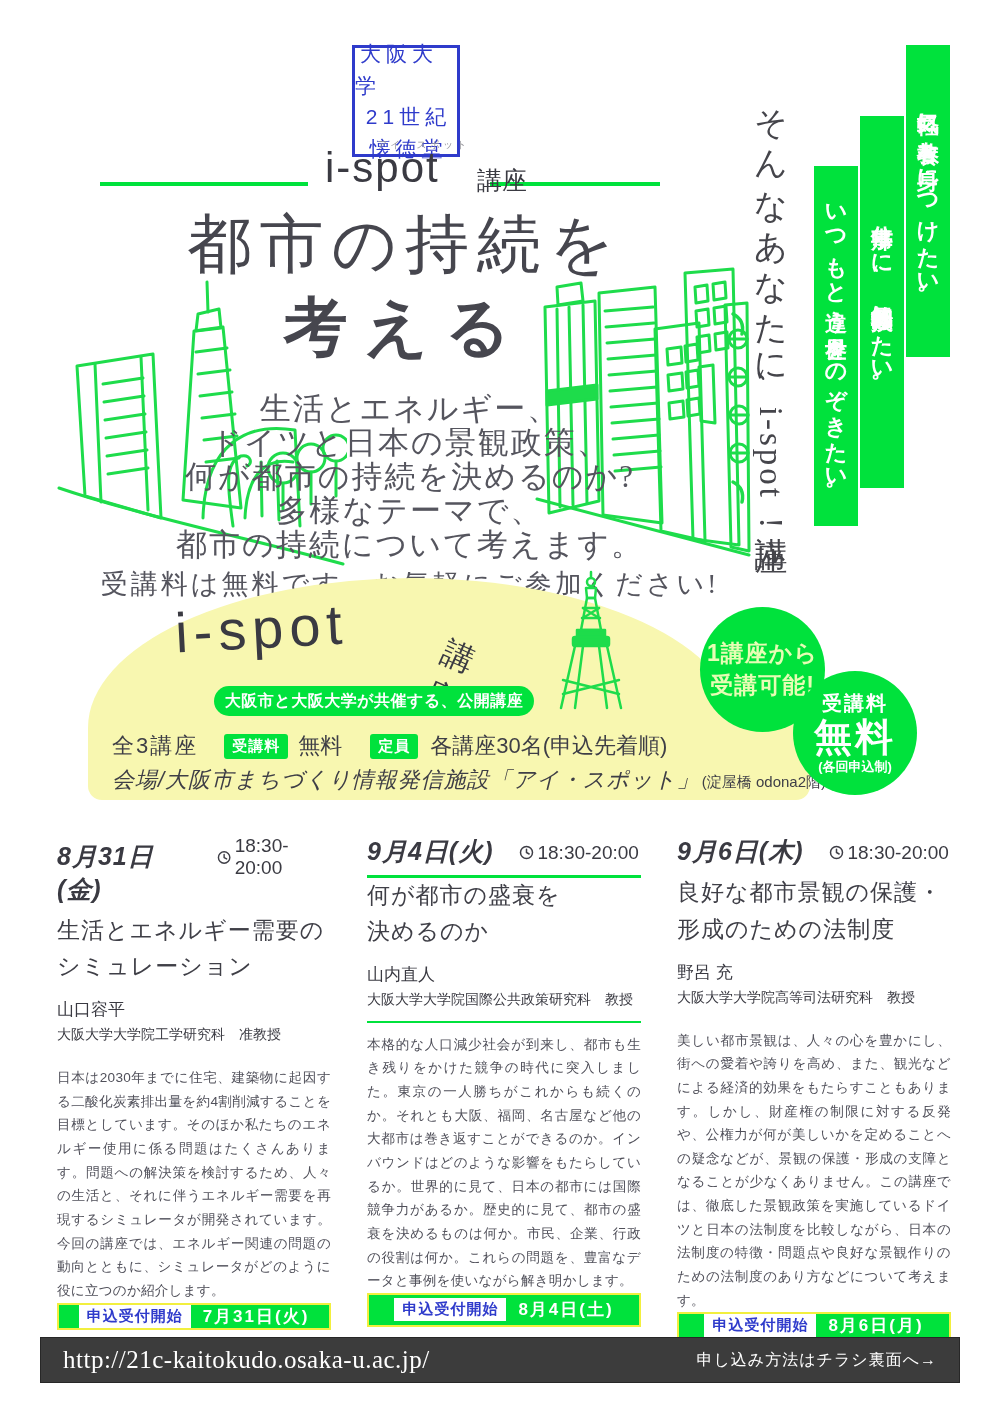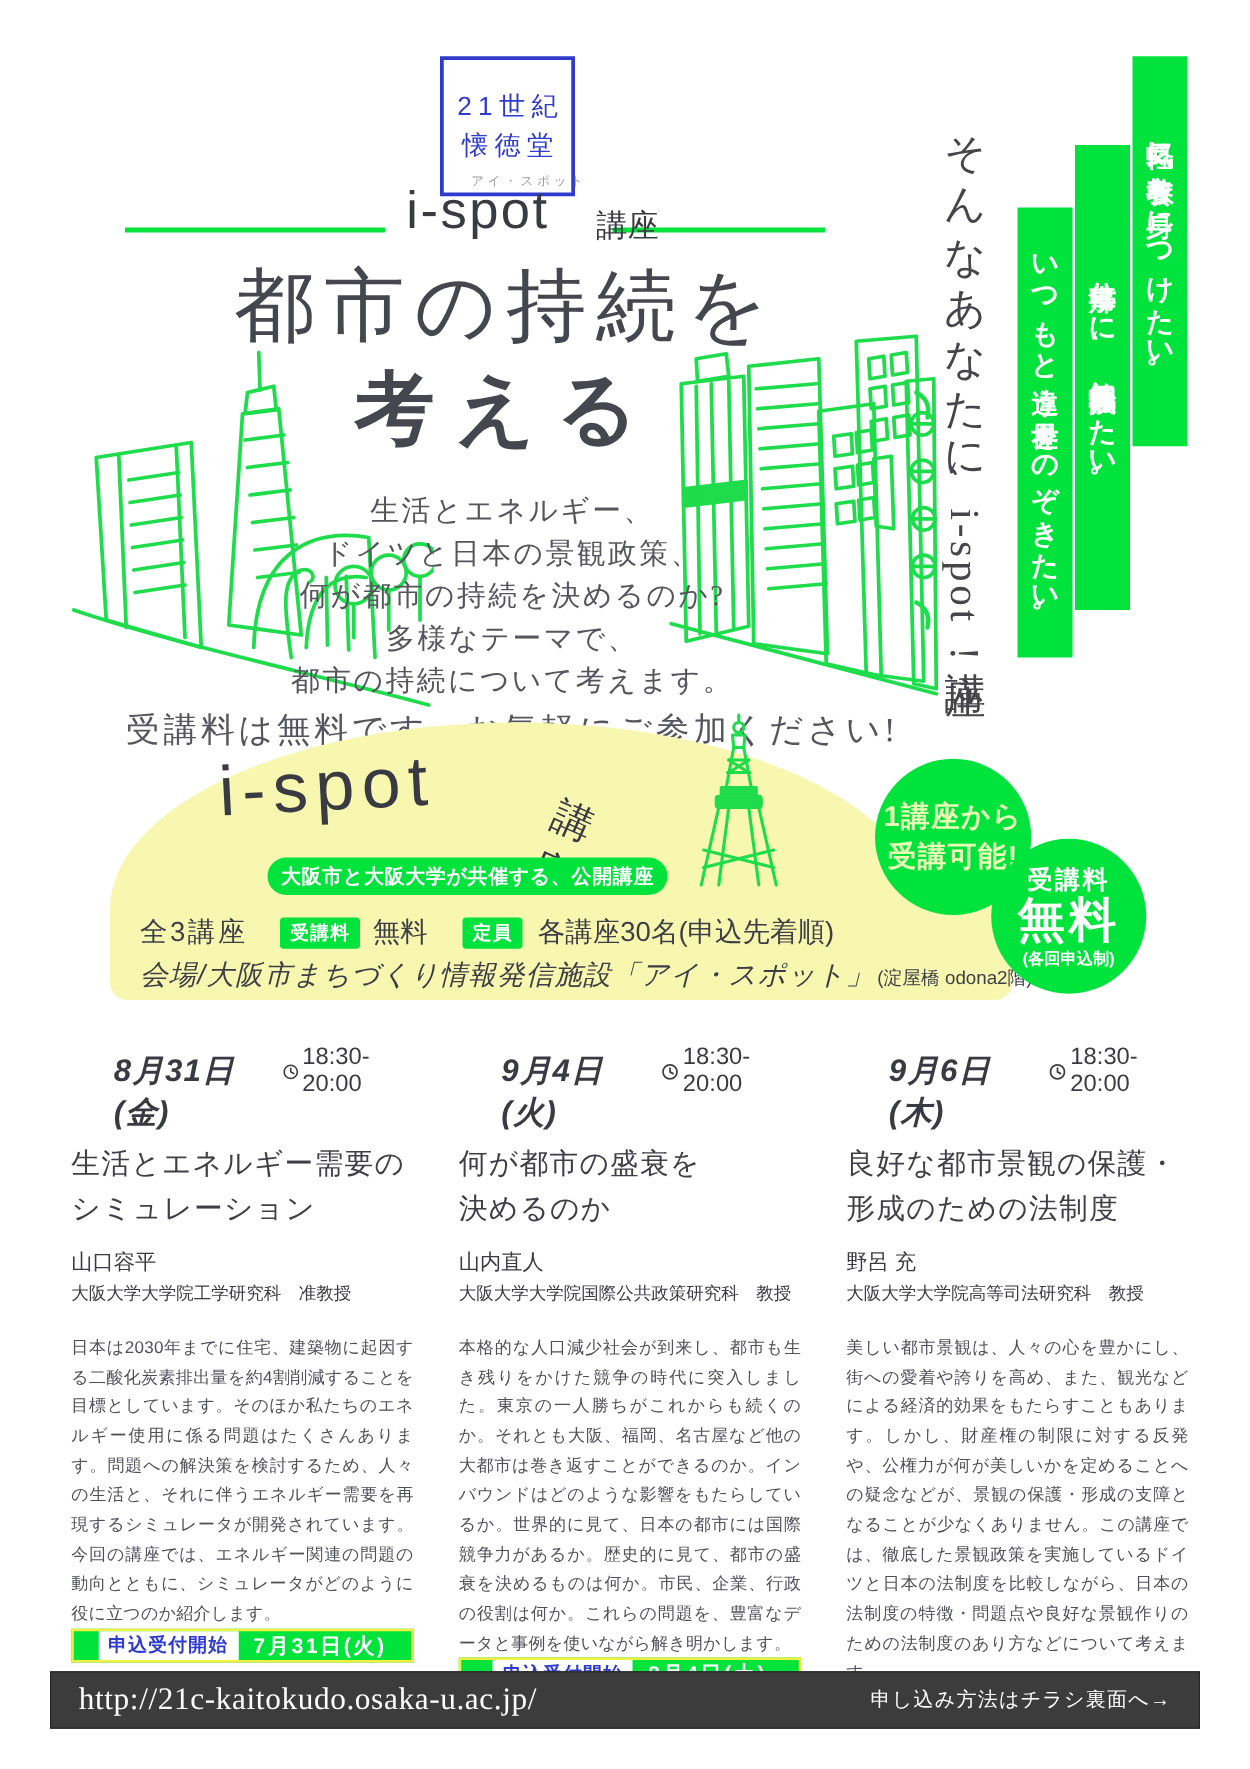--- a/index.html
+++ b/index.html
@@ -30,21 +30,21 @@
   .header-logo .latin{position:absolute;left:0;top:6px;font-size:42px;letter-spacing:2px;}
   .header-logo .suffix{position:absolute;left:152px;top:26px;font-size:25px;}
 
   
   .main-title{position:absolute;left:0;top:203px;width:810px;text-align:center;color:#46464E;}
   .main-title .t1{font-size:64px;letter-spacing:8px;line-height:1.3;}
   .main-title .t2{font-size:64px;letter-spacing:16px;line-height:1.3;font-weight:bold;}
 
   
   .intro{position:absolute;left:5px;top:392px;width:810px;text-align:center;color:#55555E;}
-  .intro div{font-size:23px;line-height:34px;letter-spacing:2px;}
+  .intro div{font-size:31px;line-height:34px;letter-spacing:2px;}
   .intro .big{font-size:27px;line-height:44px;letter-spacing:3px;}
 
   
   .illust-left{position:absolute;left:55px;top:272px;width:292px;height:300px;}
   .illust-right{position:absolute;left:535px;top:263px;width:216px;height:296px;}
   .tower{position:absolute;left:549px;top:570px;width:86px;height:150px;}
   .deco-marks{position:absolute;left:728px;top:300px;width:24px;height:215px;}
 
   
   .vbar{position:absolute;width:44px;background:var(--green);color:#fff;
@@ -81,21 +81,21 @@
   .stamp.c1{left:700px;top:607px;width:125px;height:125px;color:#E6FDB4;font-weight:bold;}
   .stamp.c1 div{font-size:23px;line-height:1.35;letter-spacing:1px;}
   .stamp.c2{left:793px;top:671px;width:124px;height:124px;color:#fff;}
   .stamp.c2 .lab{font-size:20px;font-weight:bold;letter-spacing:2px;}
   .stamp.c2 .val{font-size:38px;font-weight:bold;line-height:1.1;letter-spacing:3px;}
   .stamp.c2 .note{font-size:13px;font-weight:bold;}
 
   
   .col{position:absolute;top:835px;width:274px;height:492px;display:flex;flex-direction:column;}
   .col.c1{left:57px;} .col.c2{left:367px;} .col.c3{left:677px;}
-  .date-row{display:flex;align-items:baseline;gap:10px;margin-left:34px;}
+  .date-row{display:flex;align-items:baseline;gap:26px;}
   .date-row .date{font-size:25px;font-weight:bold;font-style:italic;letter-spacing:1px;color:#3A3A42;}
   .date-row .time{display:flex;align-items:center;gap:3px;font-size:19px;color:#3A3A42;}
   .date-underline{height:3px;background:var(--green);margin-top:7px;}
   .lec-title{font-family:"Liberation Serif","DejaVu Serif",serif;font-size:23px;line-height:1.6;
     letter-spacing:1px;color:#3F3F47;}
   .speaker{font-size:17px;margin-top:12px;color:#3A3A42;}
   .affil{font-size:14px;margin-top:5px;color:#3A3A42;}
   .divider{height:2px;background:var(--green);margin-top:12px;}
   .lec-body{font-size:13.6px;line-height:1.74;text-align:justify;color:var(--body);margin-top:10px;letter-spacing:0.2px;}
   .apply-bar{margin-top:auto;height:40px;background:var(--green);border:2px solid #F2EF3E;
@@ -108,20 +108,21 @@
     border:1px solid #272727;display:flex;align-items:center;justify-content:space-between;padding:0 22px;}
   .footer-url{font-family:"Liberation Serif","DejaVu Serif",serif;font-size:25px;color:#fff;letter-spacing:0.5px;}
   .footer-note{font-size:16px;color:#fff;letter-spacing:1px;margin-left:15px;}
 </style>
 </head>
 <body>
 
 <div class="page">
 
   <div class="org-badge">
+    <div>大阪大学</div>
     <div>21世紀</div>
     <div>懐徳堂</div>
   </div>
 
   <div class="hline left"></div>
   <div class="hline right"></div>
   <div class="header-logo">
     <span class="ruby">アイ・スポット</span>
     <span class="latin">i-spot</span>
     <span class="suffix">講座</span>

